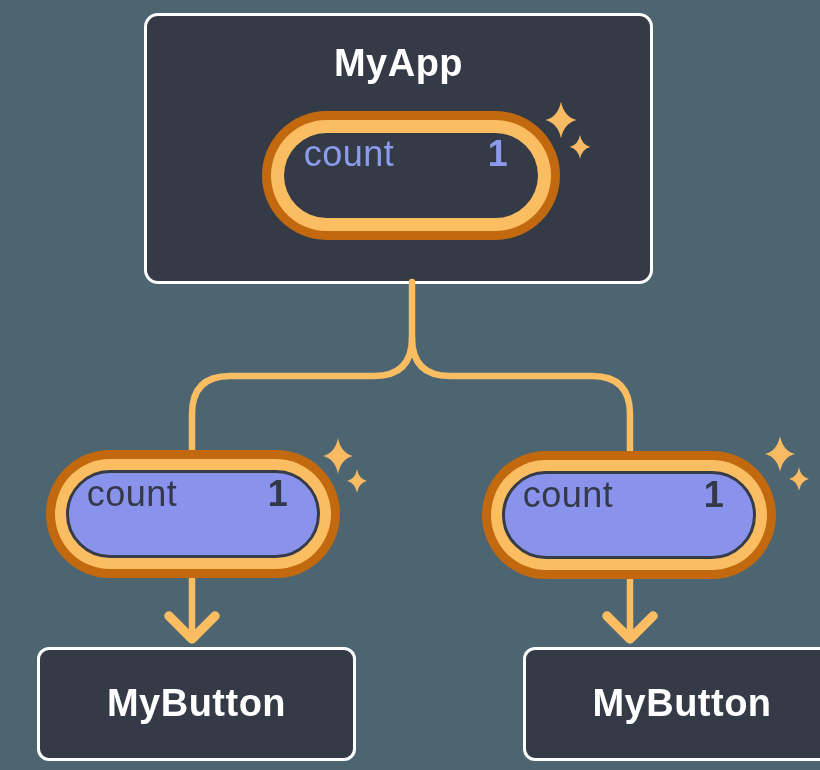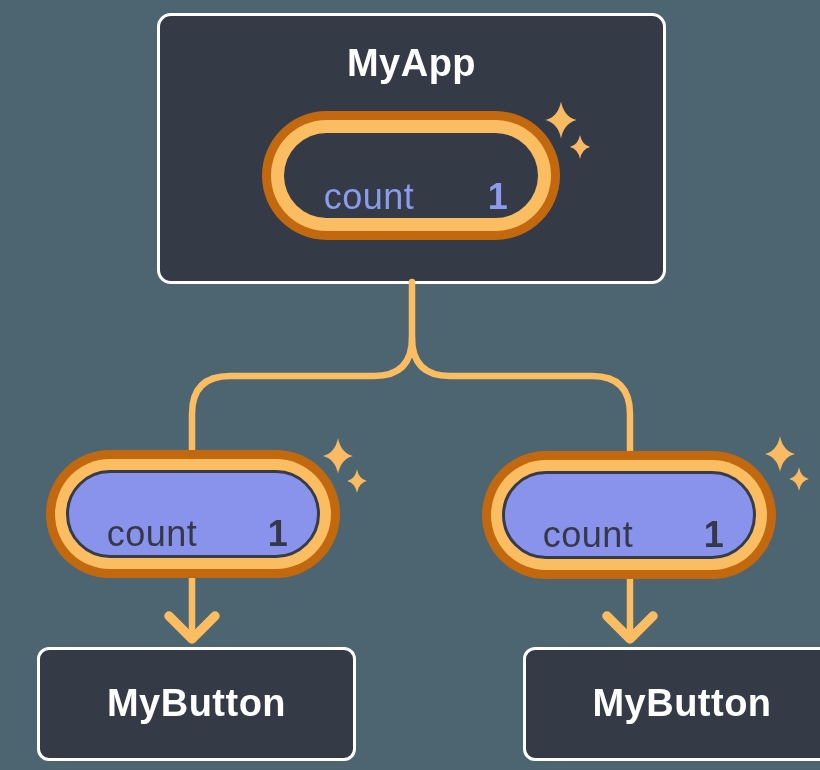--- a/index.html
+++ b/index.html
@@ -6,40 +6,41 @@
   .canvas{
     position:relative;width:820px;height:770px;overflow:hidden;
     background:#4c6571;
     font-family:"Liberation Sans", sans-serif;
   }
   
   .node{
     position:absolute;background:#343a46;border:3px solid #ffffff;
     box-sizing:border-box;border-radius:14px;
   }
-  .node-root{left:157px;top:13px;width:509px;height:271px;}
+  .node-root{left:144px;top:13px;width:509px;height:271px;}
   .node-child{display:flex;align-items:center;justify-content:center;border-radius:12px;margin-left:28px;}
   .node-child-left{left:9px;top:647px;width:319px;height:114px;}
   .node-child-right{left:495px;top:647px;width:318px;height:114px;}
   .node-title{
     color:#ffffff;font-size:38px;font-weight:600;letter-spacing:.5px;
     text-align:center;line-height:1.15;
   }
   .node-root .node-title{margin-top:26px;}
   
   .pill{
     position:absolute;box-sizing:border-box;border-radius:999px;
     background:#c2690f;padding:9px;display:flex;
   }
   .pill-mid{
     flex:1;display:flex;background:#fabd62;border-radius:999px;box-sizing:border-box;
   }
   .pill-core{
-    flex:1;display:flex;align-items:flex-end;border-radius:999px;overflow:hidden;
+    flex:1;display:flex;align-items:flex-start;border-radius:999px;overflow:hidden;
     box-sizing:border-box;
+    gap:20px;
   }
   .pill-section{display:flex;align-items:center;justify-content:center;}
   .pill-label-section{flex:1;}
   .pill-text{font-size:36px;letter-spacing:.5px;}
   .pill-value-text{font-weight:700;}
   
   .state-pill{left:262px;top:111px;width:298px;height:129px;}
   .state-pill .pill-mid{padding:13px;}
   .state-pill .pill-core{background:#343b47;}
   .state-pill .pill-divider{width:4px;background:#fabd62;}

